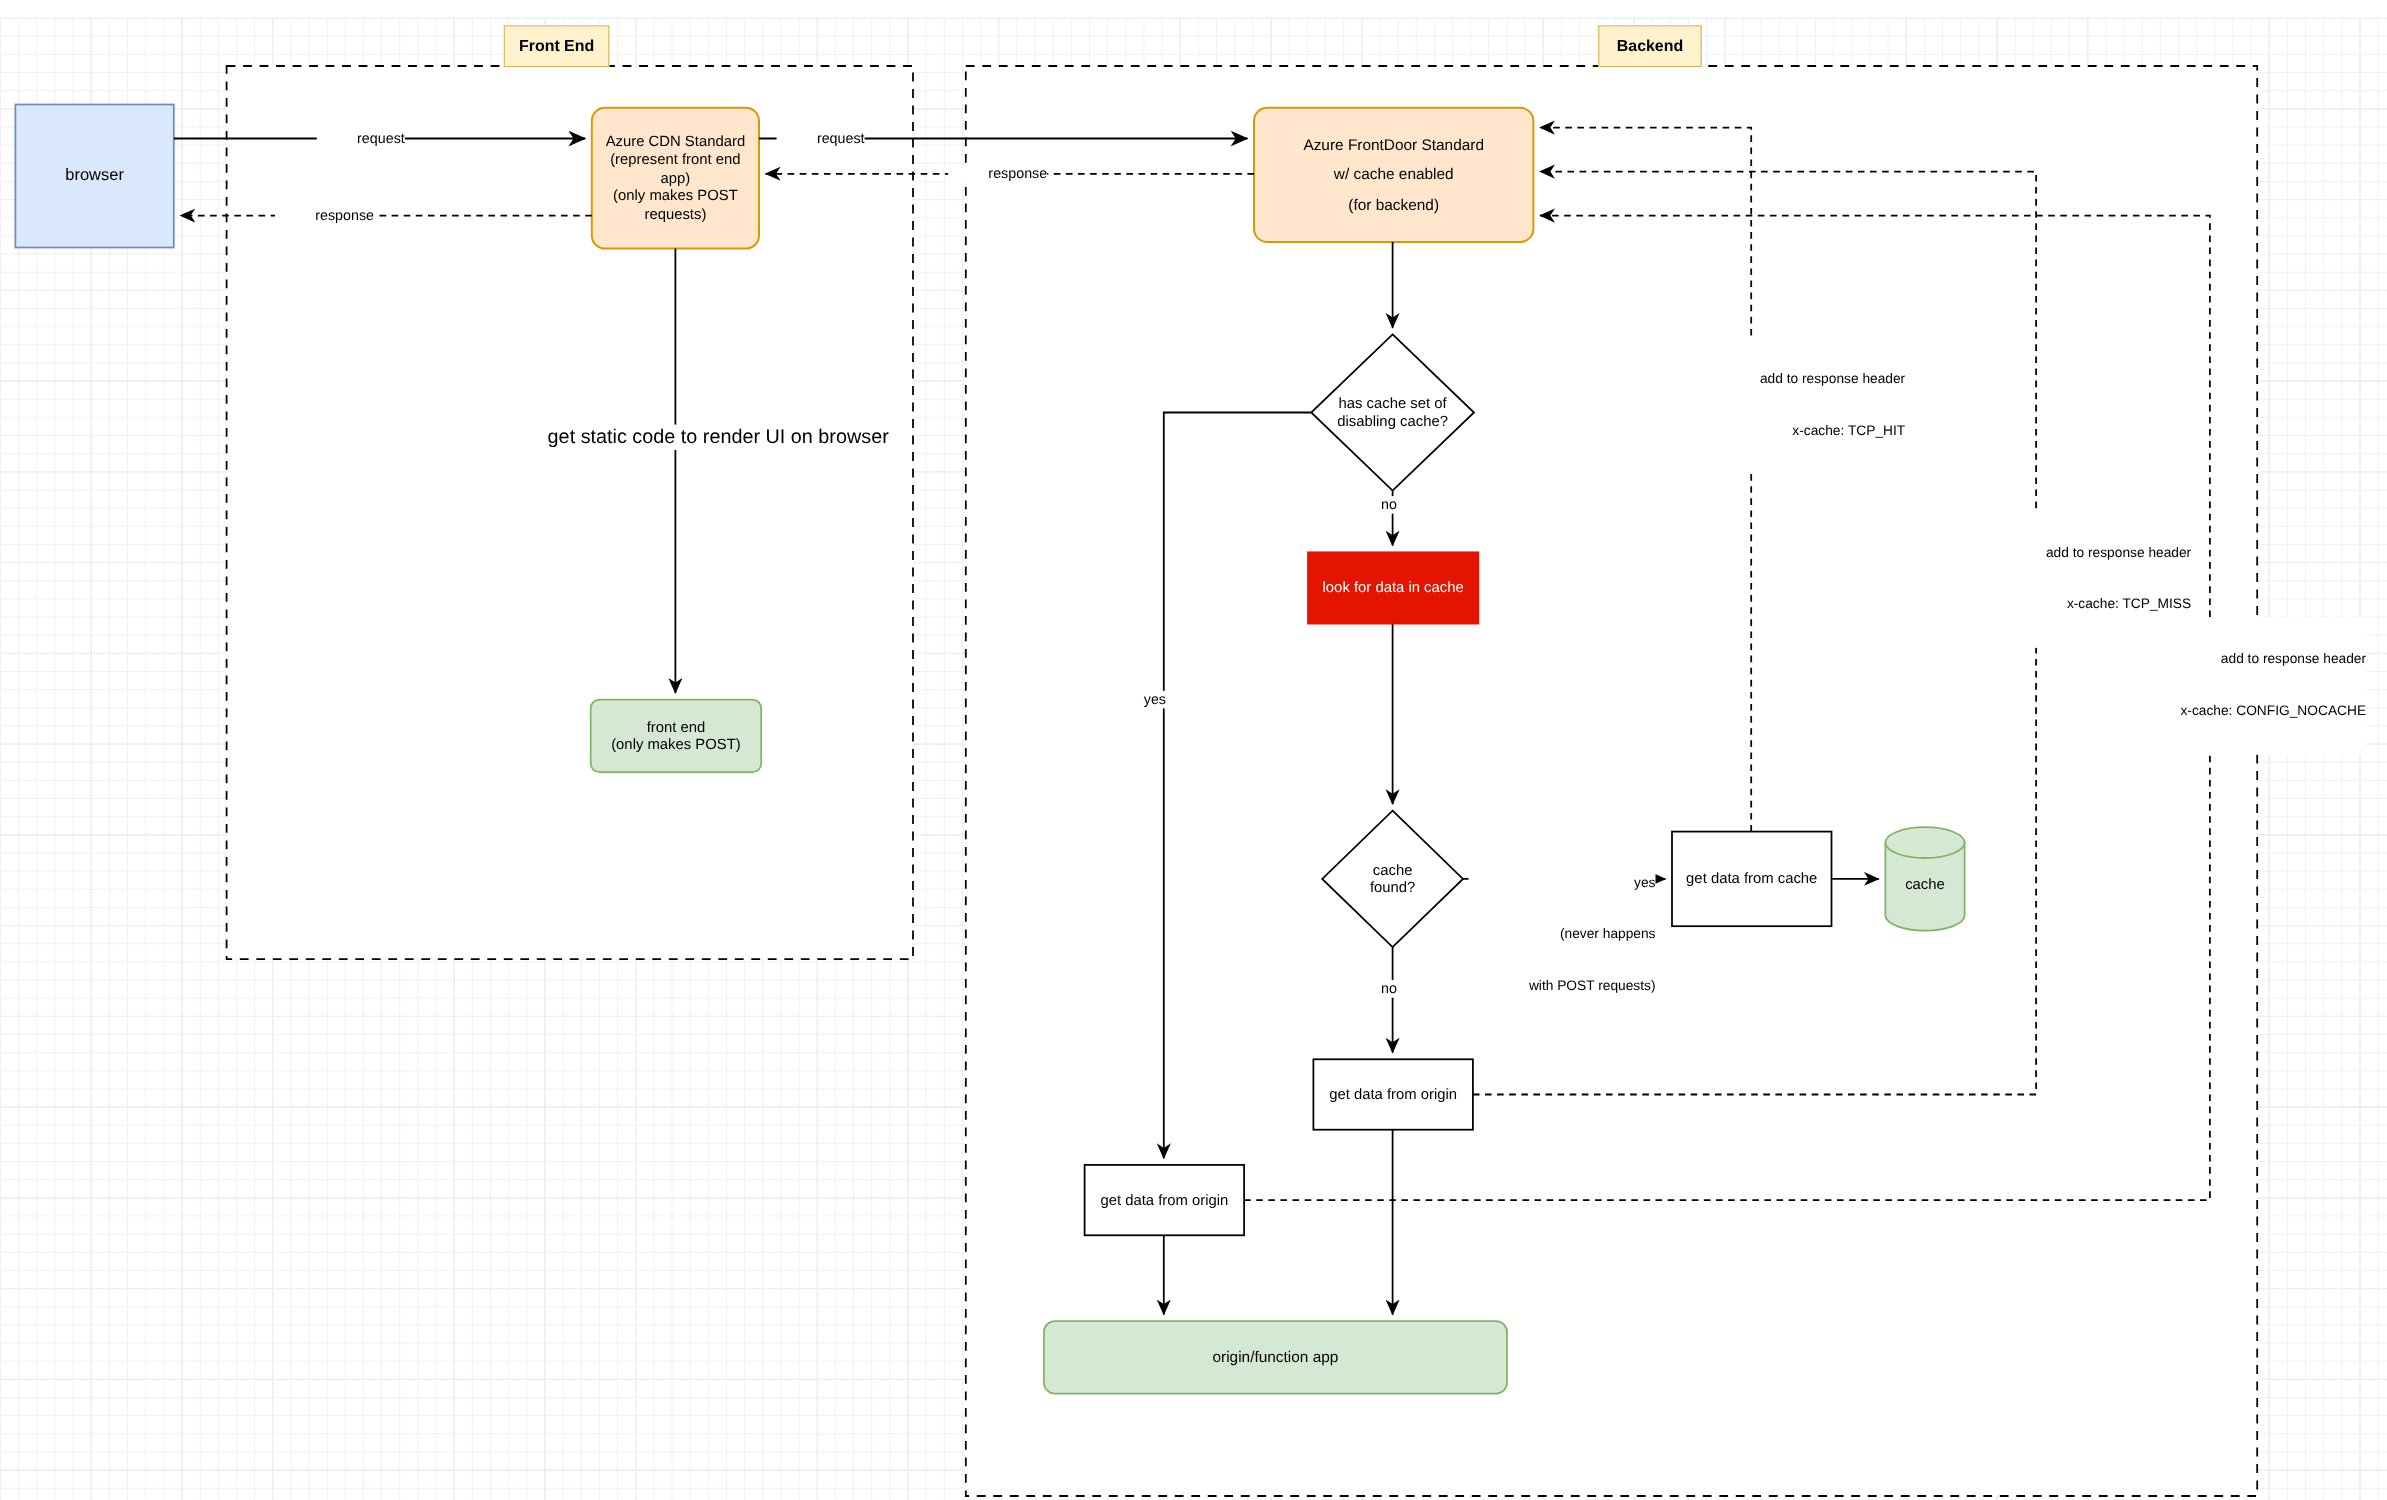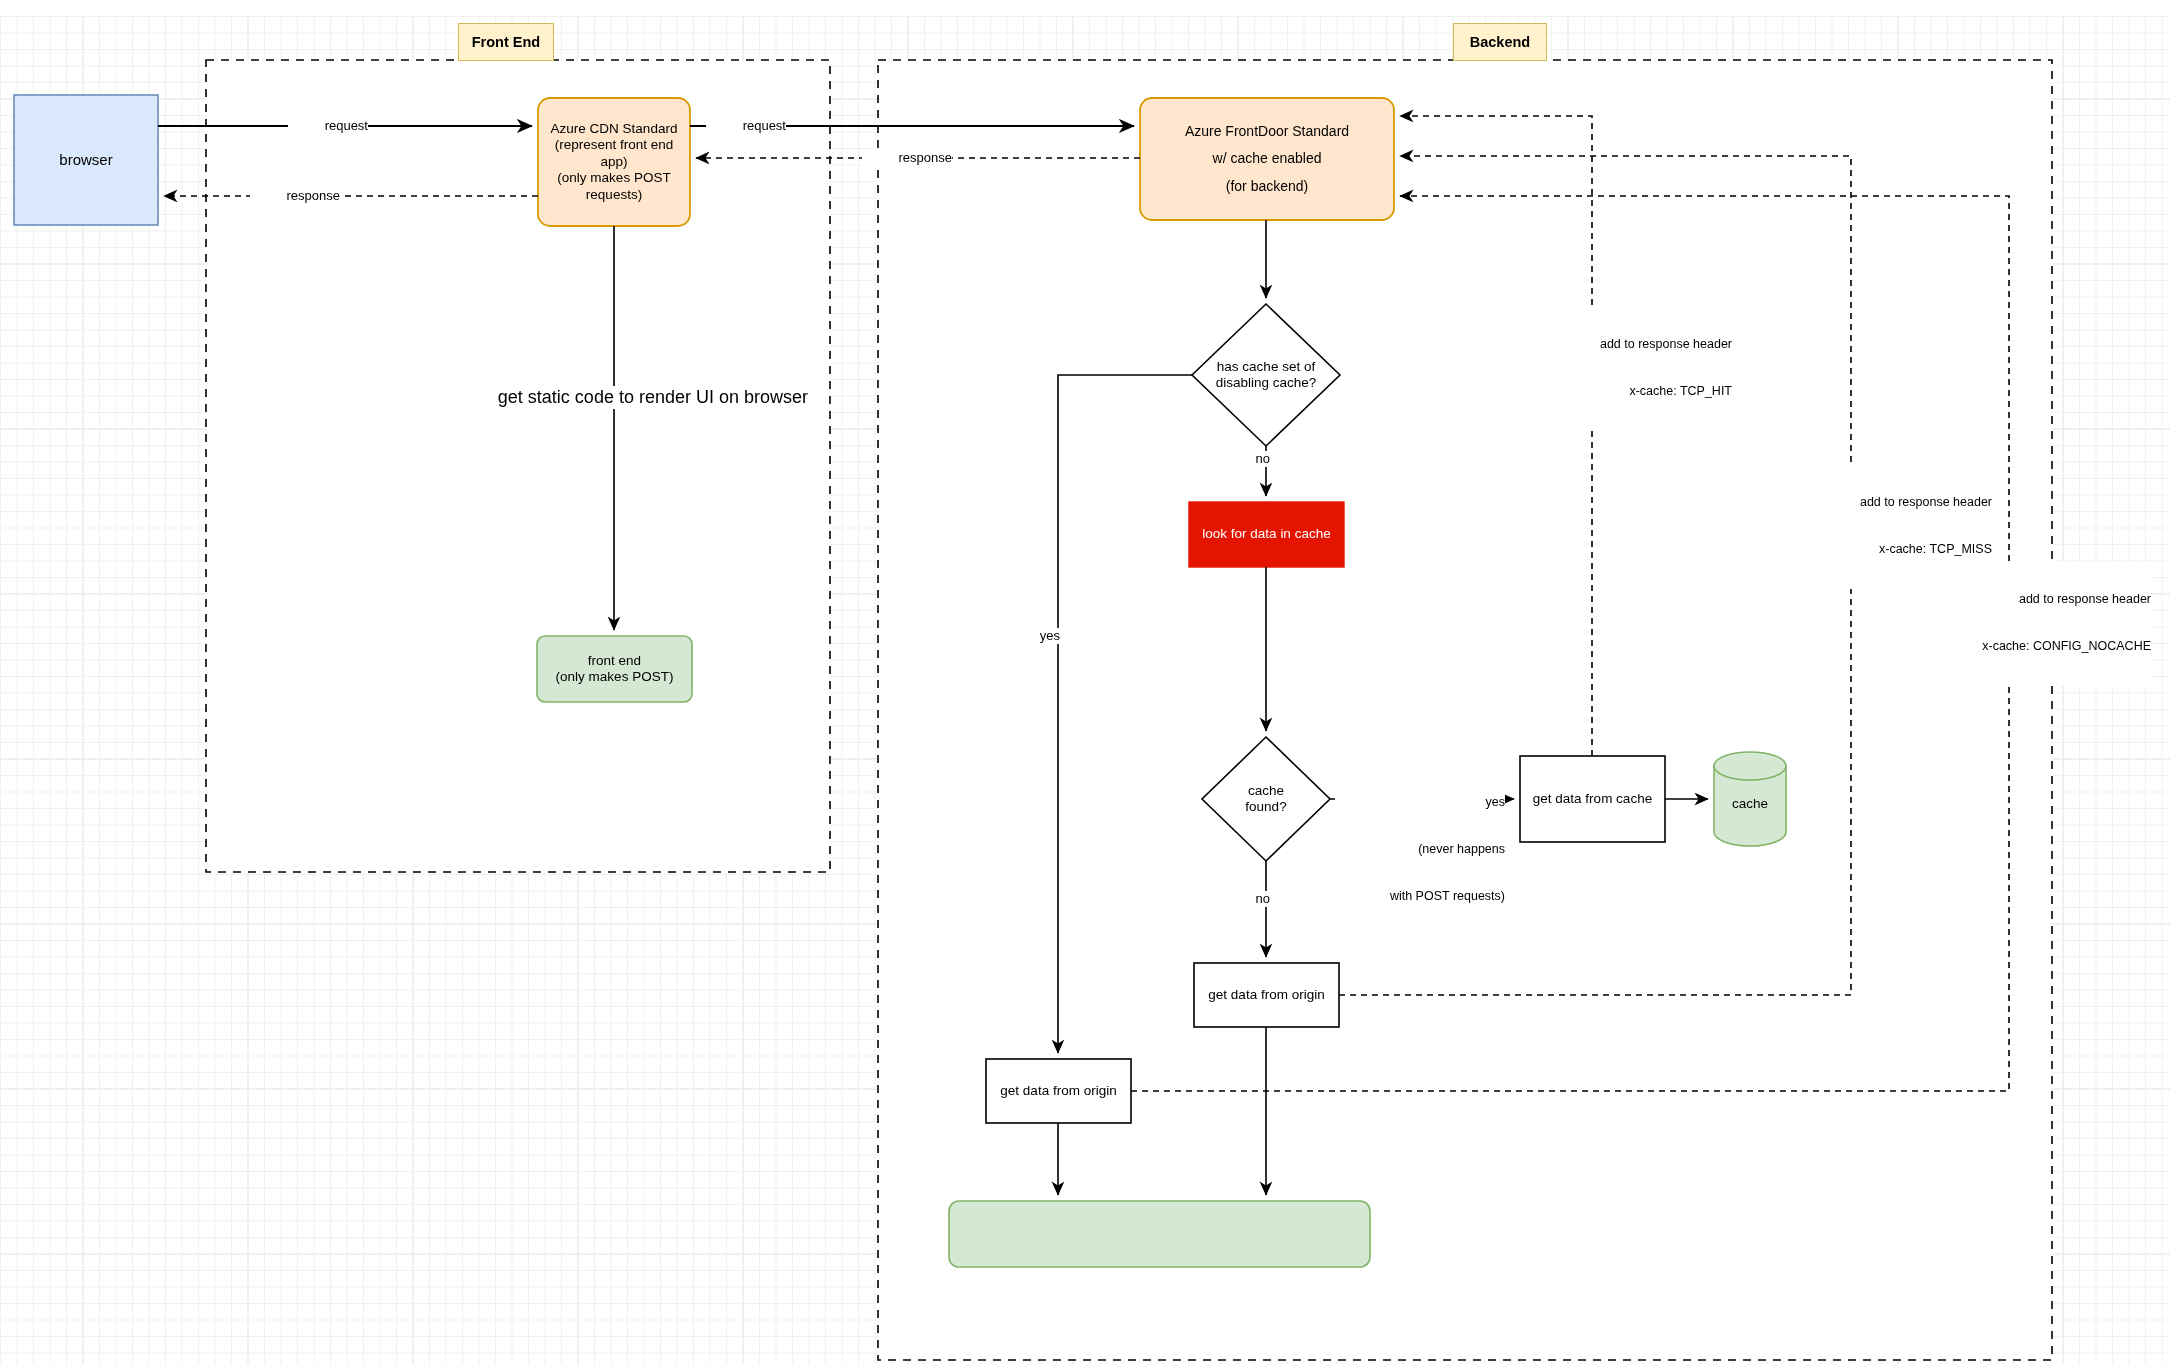--- a/index.html
+++ b/index.html
@@ -161,20 +161,21 @@
   </div>
 
   <div class="node-label" style="left:1520px;top:740px;width:145px;height:86px;font-size:13.5px;">get data from cache</div>
 
   <div class="node-label" style="left:1714px;top:760px;width:72px;height:56px;font-size:13.5px;">cache</div>
 
   <div class="node-label" style="left:1194px;top:947px;width:145px;height:64px;font-size:13.5px;">get data from origin</div>
 
   <div class="node-label" style="left:986px;top:1043px;width:145px;height:64px;font-size:13.5px;">get data from origin</div>
 
+  <div class="node-label" style="left:949px;top:1185px;width:421px;height:66px;font-size:14px;">origin/function app</div>
 
   <div class="edge-label" style="left:288px;top:102px;width:80px;font-size:13px;background:#fff;">request</div>
   <div class="edge-label" style="left:250px;top:172px;width:90px;font-size:13px;background:#fff;">response</div>
   <div class="edge-label" style="left:706px;top:102px;width:80px;font-size:13px;background:#fff;">request</div>
   <div class="edge-label" style="left:862px;top:134px;width:90px;font-size:13px;background:#fff;">response</div>
 
   <div class="edge-label" style="left:428px;top:370px;width:380px;font-size:18px;background:#fff;">get static code to render UI on browser</div>
 
   <div class="edge-label" style="left:1230px;top:435px;width:40px;font-size:13px;background:#fff;">no</div>
 

